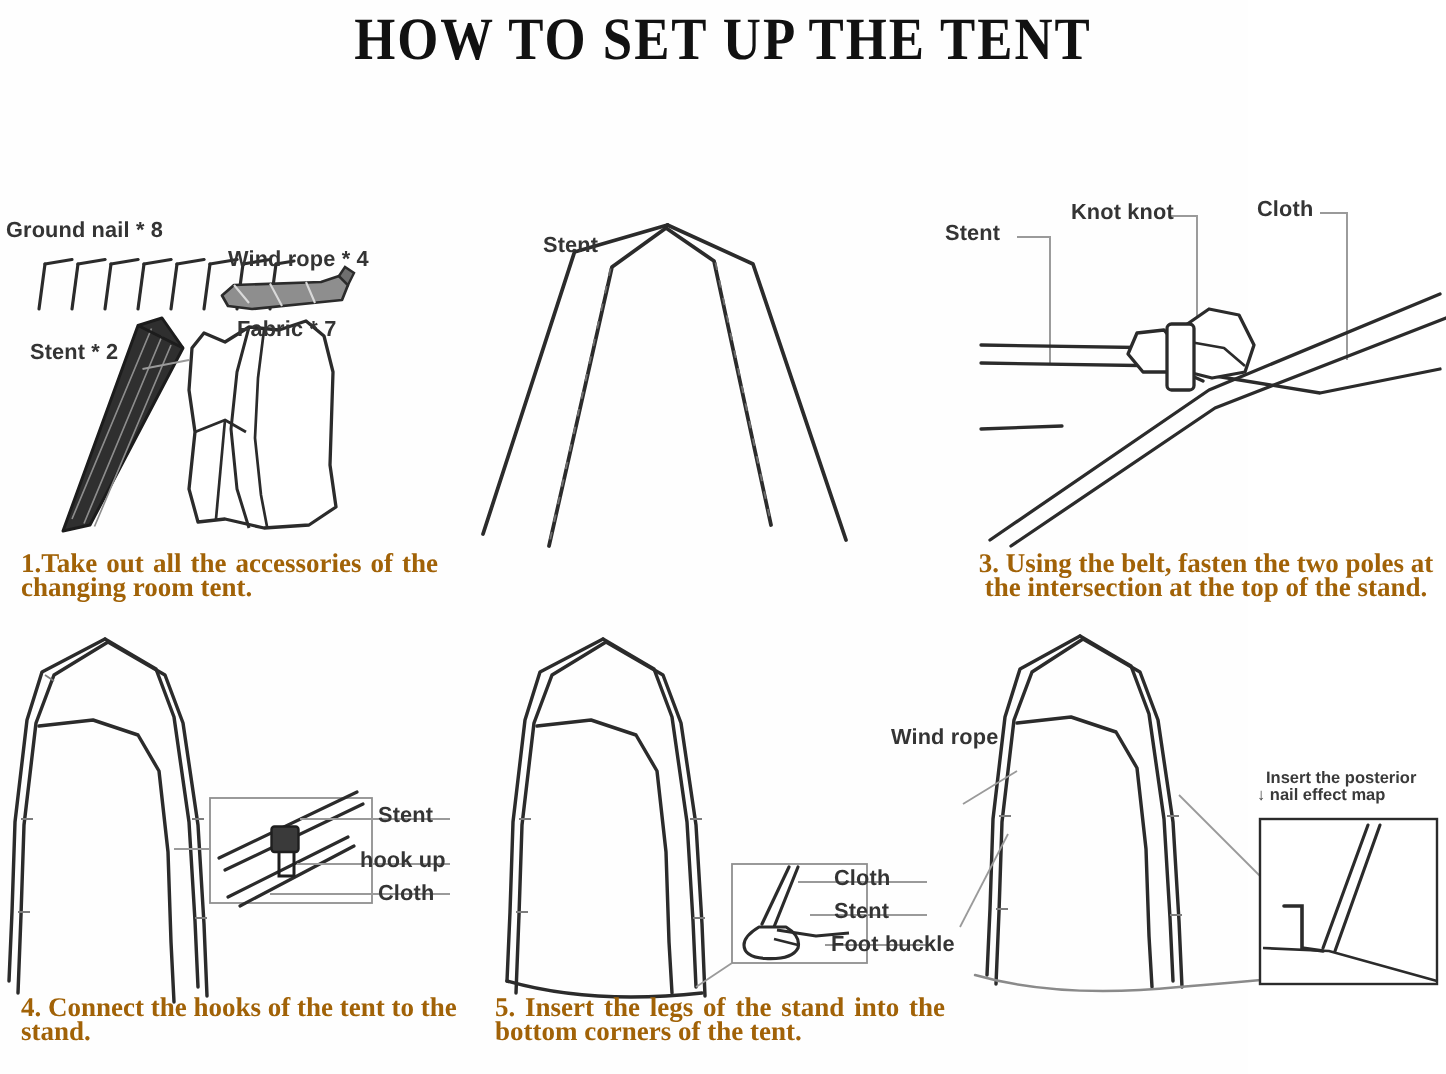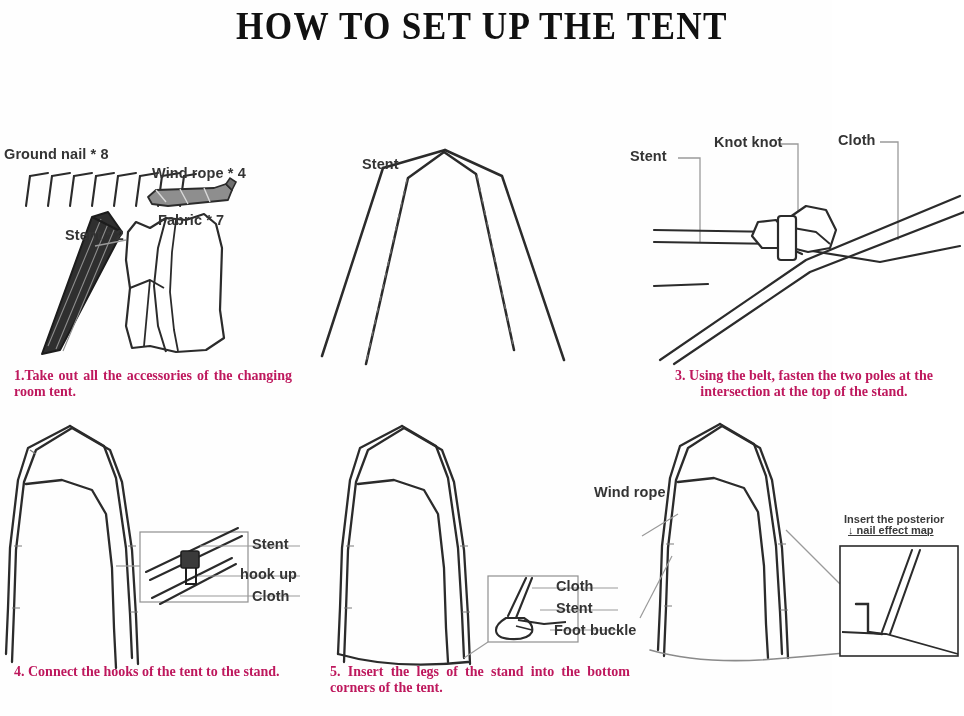--- a/index.html
+++ b/index.html
@@ -46,23 +46,23 @@
   }
   .art {
     position: absolute;
     left: 0;
     top: 0;
   }
   .caption {
     position: absolute;
     font-family: "Liberation Serif", "DejaVu Serif", serif;
     font-weight: bold;
-    font-size: 14px;
+    font-size: 18px;
     line-height: 15.5px;
-    color: #be185d;
+    color: #a16207;
   }
   .cap-justify {
     text-align: justify;
     text-align-last: left;
   }
   .cap-center {
     text-align: center;
   }
 
   
@@ -148,21 +148,21 @@
                  L132 228 L126 206 L130 168 L126 140 Z"></path>
         <path d="M166 98 L158 128 L154 166 L158 206 L166 232" fill="none" stroke-width="2"></path>
         <path d="M176 100 L172 132 L170 172 L174 210 L178 231" fill="none" stroke-width="1.8"></path>
         <path d="M130 168 L150 160 L164 168" fill="none" stroke-width="1.9"></path>
         <path d="M150 160 L144 226" fill="none" stroke-width="1.8"></path>
       </g>
     </svg>
 
     <div class="plabel" style="left:4px; top:26px;">Ground nail * 8</div>
     <div class="plabel" style="left:152px; top:45px;">Wind rope * 4</div>
-    <div class="plabel" style="left:20px; top:107px;margin-left:45px;">Stent * 2</div>
+    <div class="plabel" style="left:20px; top:107px;">Stent * 2</div>
     <div class="plabel" style="left:158px; top:92px;">Fabric * 7</div>
   </div>
 
   <div class="caption cap-justify" id="caption-1">1.Take out all the accessories of the changing room tent.</div>
 
   <div class="panel" id="panel-2">
     <svg class="art" width="330" height="250" viewBox="0 0 330 250">
       <g stroke="#2b2b2b" fill="none" stroke-width="2.5" stroke-linecap="round" stroke-linejoin="round">
         <path d="M145 30 L83 48 L22 236"></path>
         <path d="M145 30 L202 56 L264 240"></path>
@@ -321,17 +321,17 @@
       <g stroke="#2b2b2b" fill="none" stroke-width="2.4" stroke-linecap="round">
         <path d="M220 186 L232 186 L232 214 L246 216"></path>
       </g>
       <g stroke="#2b2b2b" fill="none" stroke-width="1.8">
         <path d="M206 214 L250 216 L322 236"></path>
       </g>
     </svg>
 
     <div class="plabel" style="left:-42px; top:66px;">Wind rope</div>
     <div class="inset-note" style="left:208px; top:96px;">Insert the posterior</div>
-    <div class="inset-note" style="left:212px; top:107px;text-decoration:underline;">↓ nail effect map</div>
+    <div class="inset-note" style="left:202px; top:107px;">↓ nail effect map</div>
   </div>
 
 
 </div>
 
 </body></html>

